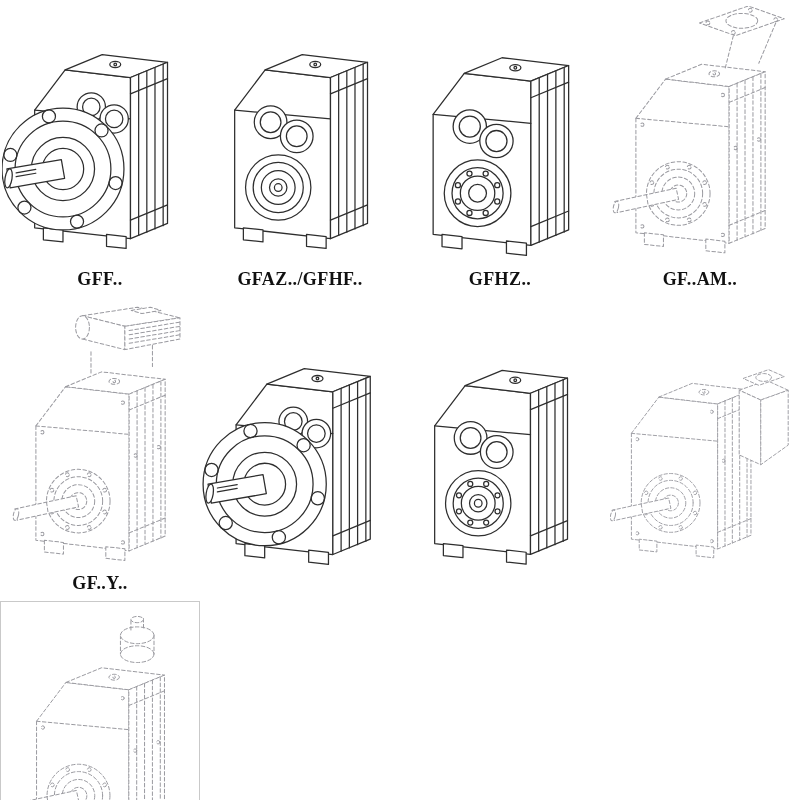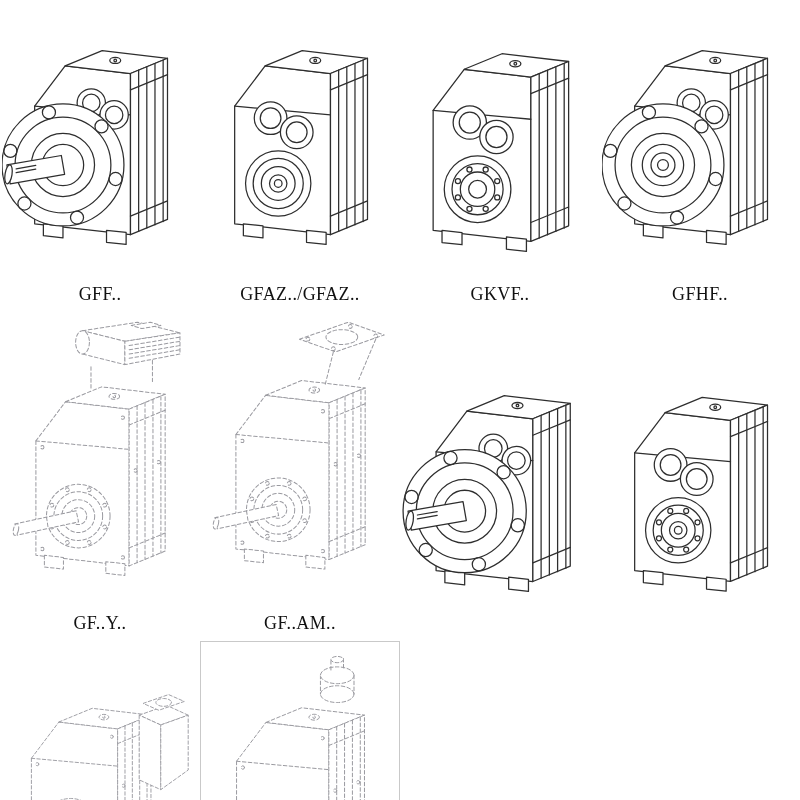--- a/index.html
+++ b/index.html
@@ -18,22 +18,22 @@
     display:flex; flex-direction:column; align-items:center;
     padding:6px 2px 3px;
   }
   .cell.framed { border:1px solid #c9c9c9; }
   .art {
     flex:1; width:100%; min-height:0;
     display:flex; align-items:center; justify-content:center;
   }
   .art svg { height:100%; width:auto; max-width:100%; }
   .label {
-    font-weight:400; font-size:18px; letter-spacing:.4px; color:#111;
-    line-height:1; padding:5px 0 6px; text-align:center; white-space:nowrap;margin-top:24px;
+    font-weight:700; font-size:18px; letter-spacing:.4px; color:#111;
+    line-height:1; padding:5px 0 6px; text-align:center; white-space:nowrap;
   }
   .cell:nth-child(n+9) .label { font-size:20px; padding-bottom:3px; }
   svg.draw { fill:none; stroke-linejoin:round; stroke-linecap:round; }
   svg.draw.solid   { stroke:#2e2e2e; stroke-width:1.15; }
   svg.draw.phantom { stroke:#9a9aa0; stroke-width:.95; stroke-dasharray:3.4 2.2; }
   .defs-holder { position:absolute; width:0; height:0; overflow:hidden; }
 </style>
 </head>
 <body>
 
@@ -146,50 +146,61 @@
 
   <figure class="cell">
     <div class="art">
       <svg class="draw solid" viewBox="0 0 180 230">
         <use href="#gb-body"></use>
           <use href="#gb-pair"></use>
           <use href="#gb-boss"></use>
         <circle cx="70" cy="163" r="3.5"></circle>
       </svg>
     </div>
-    <figcaption class="label">GFAZ../GFAZ..</figcaption>
+    <figcaption class="label">GFAZ../GFHF..</figcaption>
   </figure>
 
   <figure class="cell">
     <div class="art">
       <svg class="draw solid" viewBox="0 0 180 230">
         <g transform="translate(-2,2) scale(1.02)">
           <use href="#gb-body"></use>
             <use href="#gb-pair"></use>
             <use href="#gb-boss"></use>
             <use href="#gb-balls"></use>
         </g>
       </svg>
     </div>
-    <figcaption class="label">GKVF..</figcaption>
-  </figure>
-
-  <figure class="cell">
-    <div class="art">
-      <svg class="draw solid" viewBox="0 0 180 230">
-        <use href="#gb-body"></use>
-          <use href="#gb-pair-hi"></use>
-          <use href="#gb-flange"></use>
-          <use href="#gb-hollow-center"></use>
-      </svg>
-    </div>
-    <figcaption class="label">GFHF..</figcaption>
-  </figure>
-
-
+    <figcaption class="label">GFHZ..</figcaption>
+  </figure>
+
+
+
+
+  <figure class="cell">
+    <div class="art">
+      <svg class="draw phantom" viewBox="0 0 185 244">
+        <g transform="translate(2,14)">
+          <use href="#gb-body"></use>
+            <use href="#gb-boss"></use>
+            <use href="#gb-dotring"></use>
+          <use href="#gb-facedots"></use>
+            <use href="#gb-shaft-thin"></use>
+        </g>
+        <path d="M92,16 L138,0 L172,12 L126,28 Z" fill="#fff"></path>
+        <ellipse cx="132" cy="14" rx="15" ry="7"></ellipse>
+        <circle cx="100" cy="16" r="1.8"></circle>
+          <circle cx="140" cy="4" r="1.8"></circle>
+        <circle cx="164" cy="13" r="1.8"></circle>
+          <circle cx="124" cy="25" r="1.8"></circle>
+        <path d="M124,28 L116,60 M164,16 L148,54"></path>
+      </svg>
+    </div>
+    <figcaption class="label">GF..AM..</figcaption>
+  </figure>
 
   <figure class="cell">
     <div class="art">
       <svg class="draw phantom" viewBox="0 0 185 252">
         <g transform="translate(2,24)">
           <use href="#gb-body"></use>
             <use href="#gb-boss"></use>
             <use href="#gb-dotring"></use>
           <use href="#gb-facedots"></use>
             <use href="#gb-shaft-thin"></use>
@@ -203,42 +214,20 @@
           <path d="M106,7 L124,4 L134,7 L116,10 Z" fill="#fff"></path>
         </g>
         <path d="M84,46 L84,66 M142,40 L142,60"></path>
       </svg>
     </div>
     <figcaption class="label">GF..Y..</figcaption>
   </figure>
 
   <figure class="cell">
     <div class="art">
-      <svg class="draw phantom" viewBox="0 0 185 244">
-        <g transform="translate(2,14)">
-          <use href="#gb-body"></use>
-            <use href="#gb-boss"></use>
-            <use href="#gb-dotring"></use>
-          <use href="#gb-facedots"></use>
-            <use href="#gb-shaft-thin"></use>
-        </g>
-        <path d="M92,16 L138,0 L172,12 L126,28 Z" fill="#fff"></path>
-        <ellipse cx="132" cy="14" rx="15" ry="7"></ellipse>
-        <circle cx="100" cy="16" r="1.8"></circle>
-          <circle cx="140" cy="4" r="1.8"></circle>
-        <circle cx="164" cy="13" r="1.8"></circle>
-          <circle cx="124" cy="25" r="1.8"></circle>
-        <path d="M124,28 L116,60 M164,16 L148,54"></path>
-      </svg>
-    </div>
-    <figcaption class="label">GF..AM..</figcaption>
-  </figure>
-
-  <figure class="cell">
-    <div class="art">
       <svg class="draw solid" viewBox="0 0 180 230">
         <g transform="translate(1,-2) scale(1.01)">
           <use href="#gb-body"></use>
             <use href="#gb-pair-hi"></use>
             <use href="#gb-flange"></use>
             <use href="#gb-shaft-solid"></use>
         </g>
       </svg>
     </div>
 

